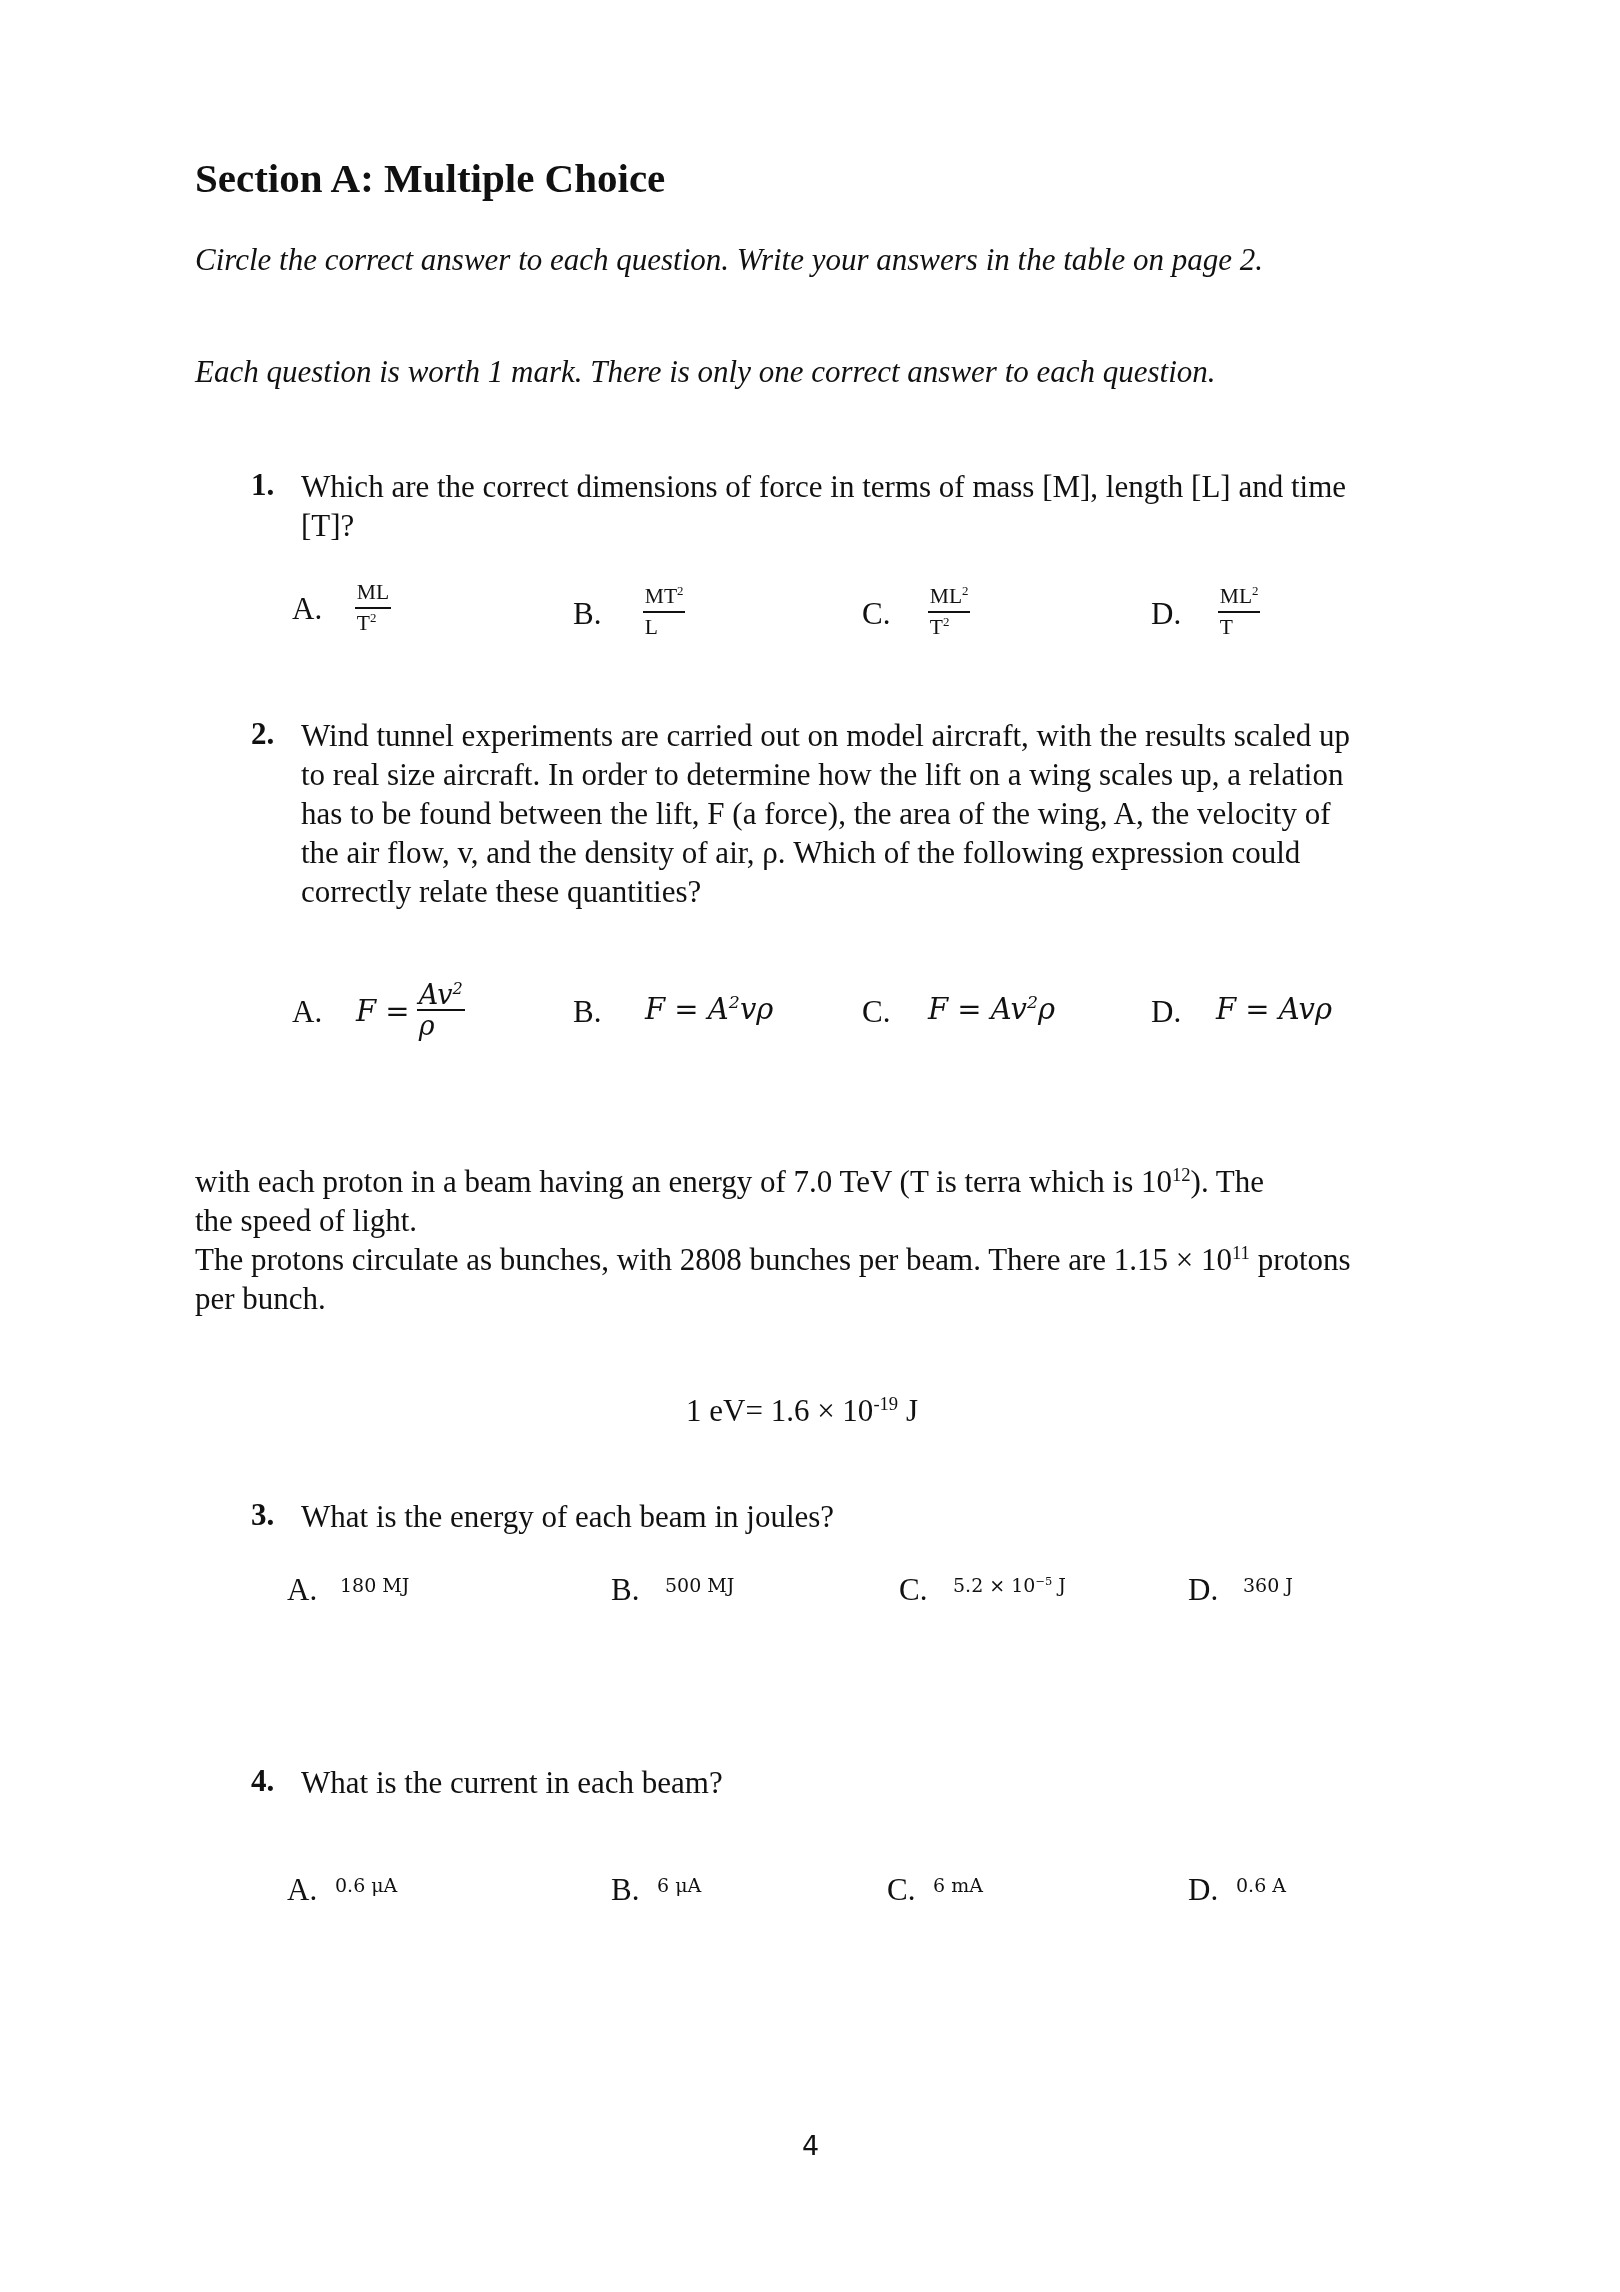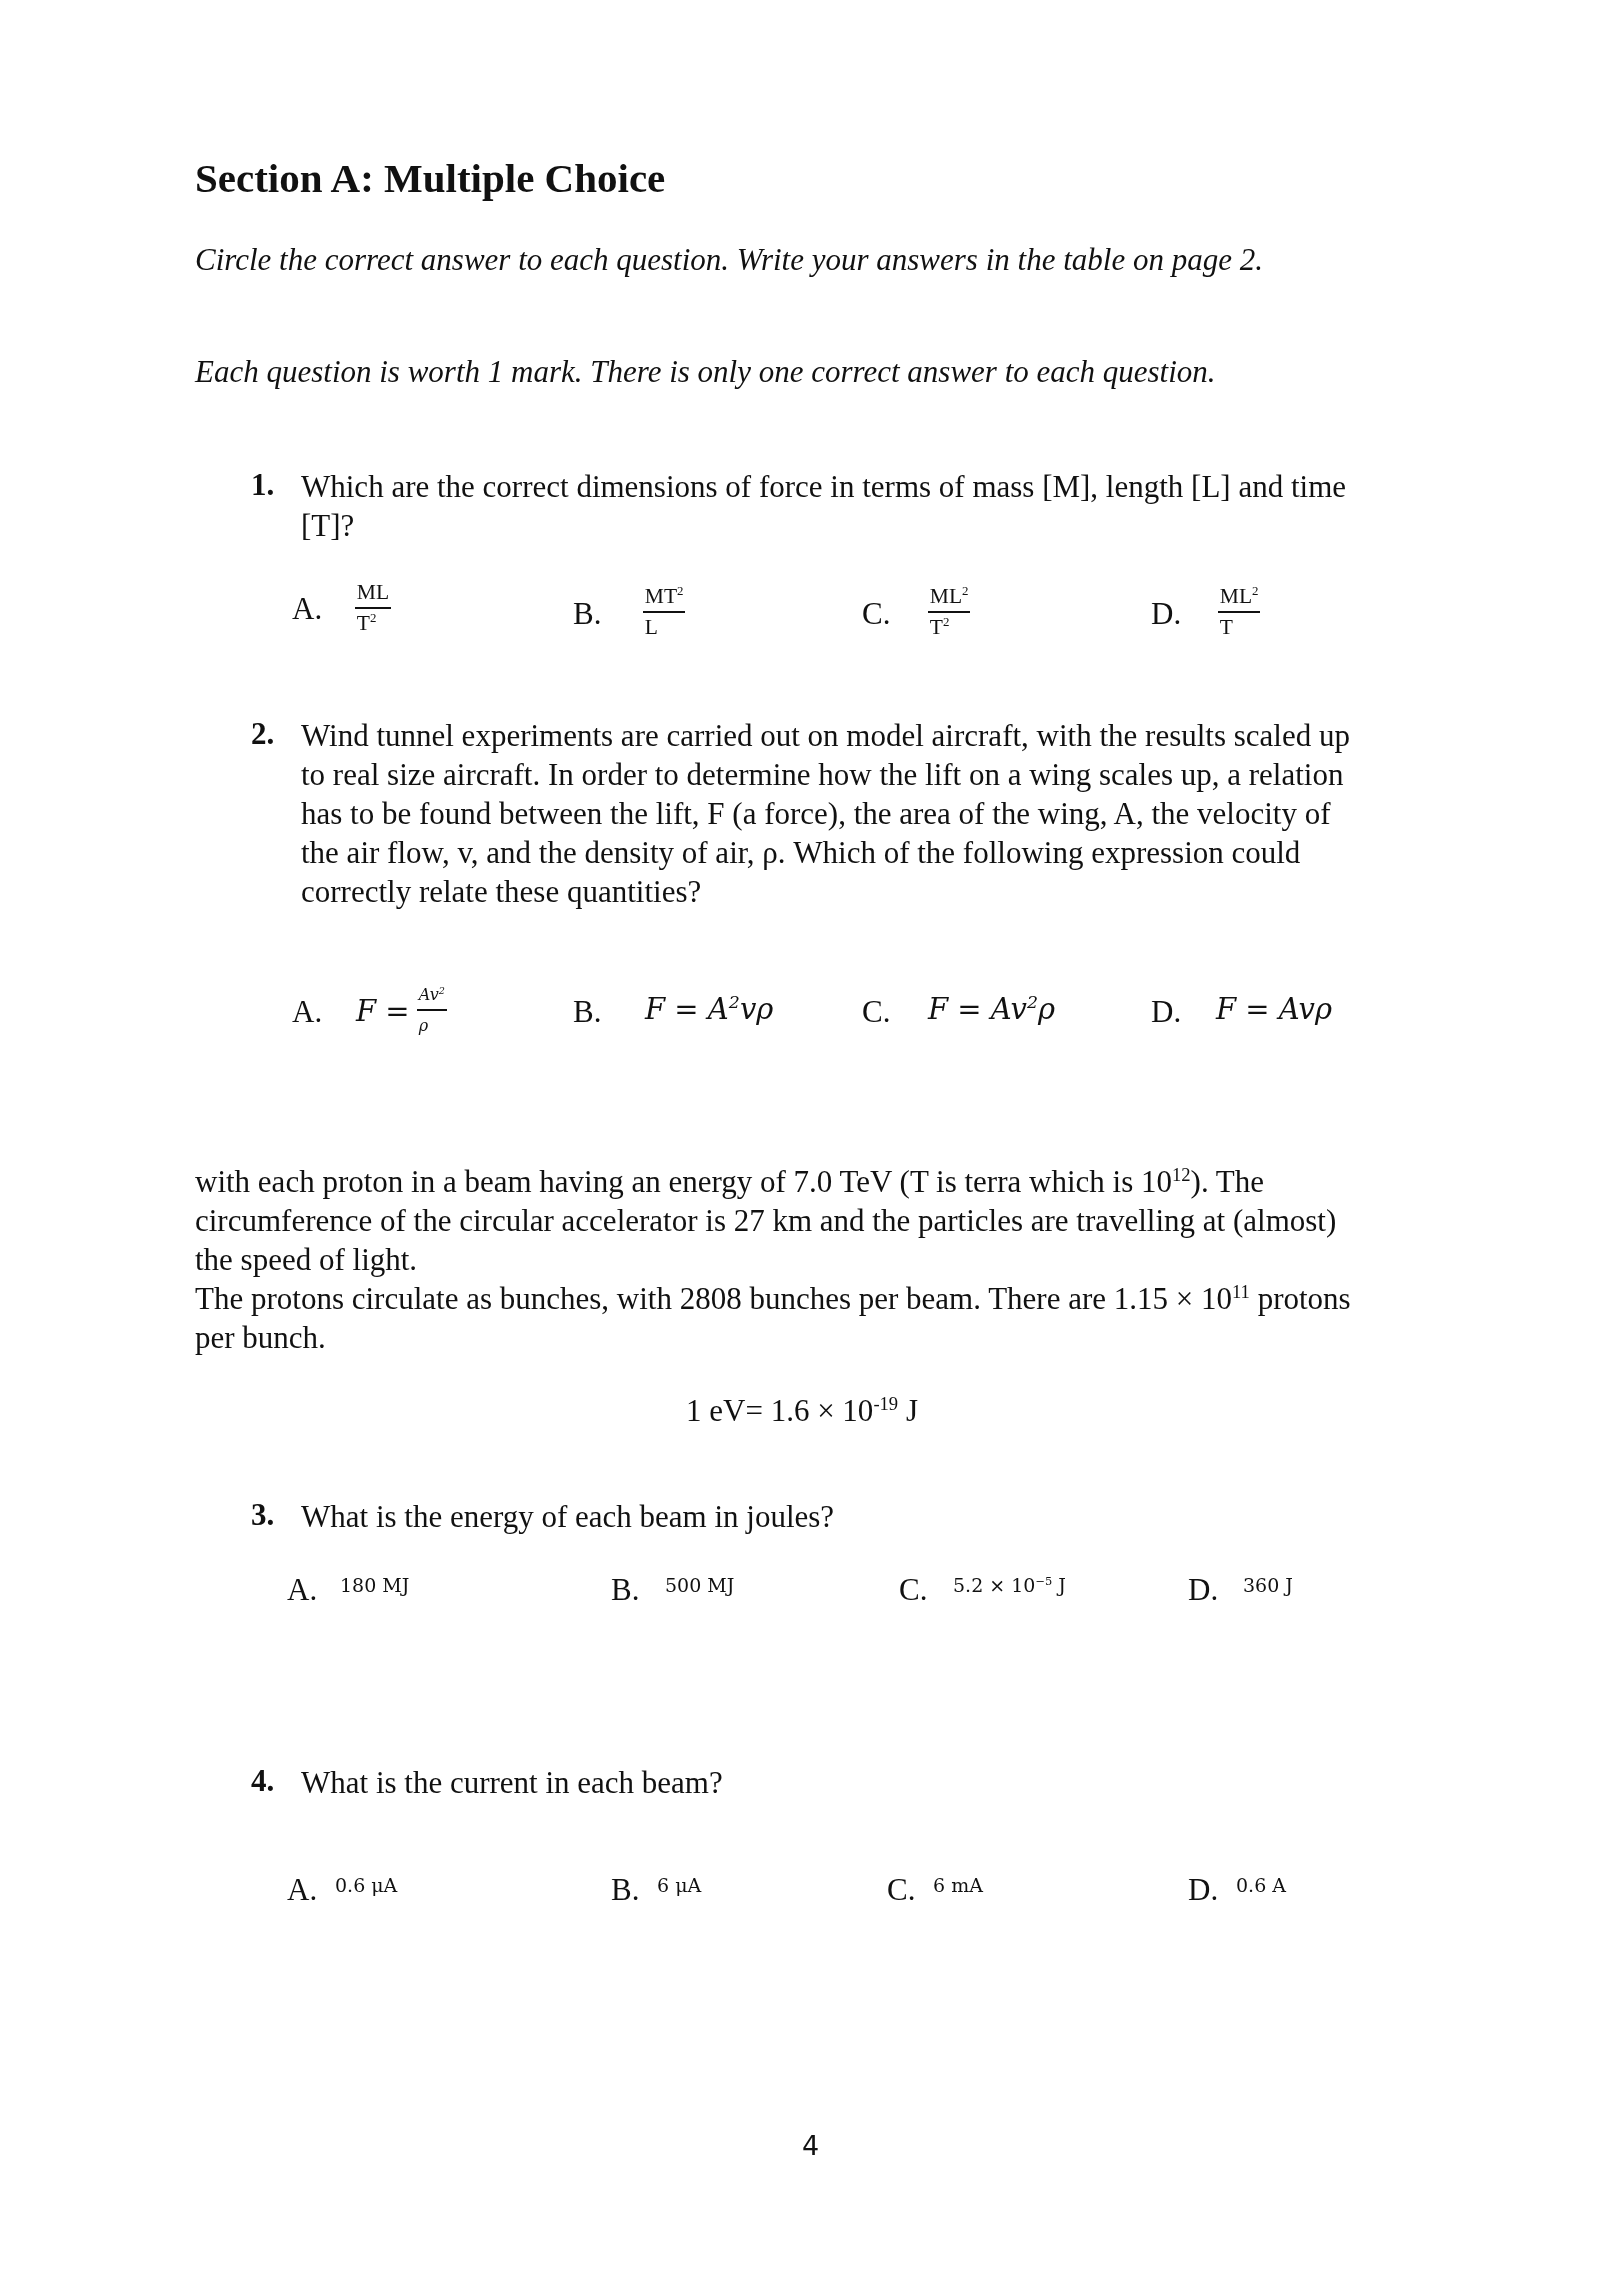--- a/index.html
+++ b/index.html
@@ -78,21 +78,21 @@
     <div>Wind tunnel experiments are carried out on model aircraft, with the results scaled up</div>
     <div>to real size aircraft.  In order to determine how the lift on a wing scales up, a relation</div>
     <div>has to be found between the lift, F (a force), the area of the wing, A, the velocity of</div>
     <div>the air flow, v, and the density of air, ρ.  Which of the following expression could</div>
     <div>correctly relate these quantities?</div>
   </div>
 
   <div>
     <span class="abs opt-letter" style="left:292px; top:994px;">A.</span>
     <span class="abs math" style="left:356px; top:994px;">F =</span>
-    <span class="frac math" style="left:417px; top:982px; font-size:16px;">
+    <span class="frac math" style="left:417px; top:982px; font-size:27px;">
       <span class="num"><span>Av</span><sup>2</sup></span>
       <span class="bar"></span>
       <span class="num">ρ</span>
     </span>
   </div>
   <div>
     <span class="abs opt-letter" style="left:573px; top:994px;">B.</span>
     <span class="abs math" style="left:645px; top:992px;"><span>F = A</span><sup>2</sup><span>vρ</span></span>
   </div>
   <div>
@@ -100,21 +100,20 @@
     <span class="abs math" style="left:928px; top:992px;"><span>F = Av</span><sup>2</sup><span>ρ</span></span>
   </div>
   <div>
     <span class="abs opt-letter" style="left:1151px; top:994px;">D.</span>
     <span class="abs math" style="left:1216px; top:992px;">F = Avρ</span>
   </div>
 </div>
 
 <div class="abs para" style="top:1162px;">
   <div><span>with each proton in a beam having an energy of 7.0 TeV (T is terra which is 10</span><sup>12</sup><span>).  The</span></div>
-  <div>circumference of the circular accelerator is 27 km and the particles are travelling at (almost)</div>
   <div>the speed of light.</div>
   <div><span>The protons circulate as bunches, with 2808 bunches per beam. There are 1.15 × 10</span><sup>11</sup><span> protons</span></div>
   <div>per bunch.</div>
 </div>
 <div class="abs" style="left:686px; top:1393px; font-size:31px;"><span>1 eV= 1.6 × 10</span><sup>-19</sup><span> J</span></div>
 
 <div>
   <div class="abs qnum" style="left:251px; top:1497px;">3.</div>
   <div class="abs qtext" style="left:301px; top:1497px; width:1164px;">What is the energy of each beam in joules?</div>
 

